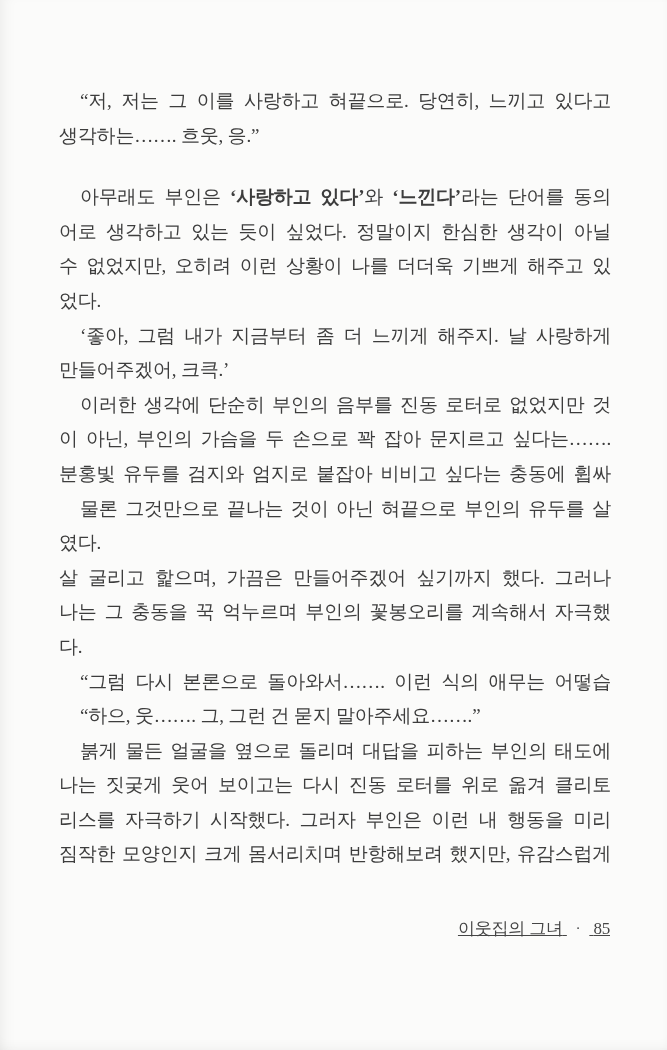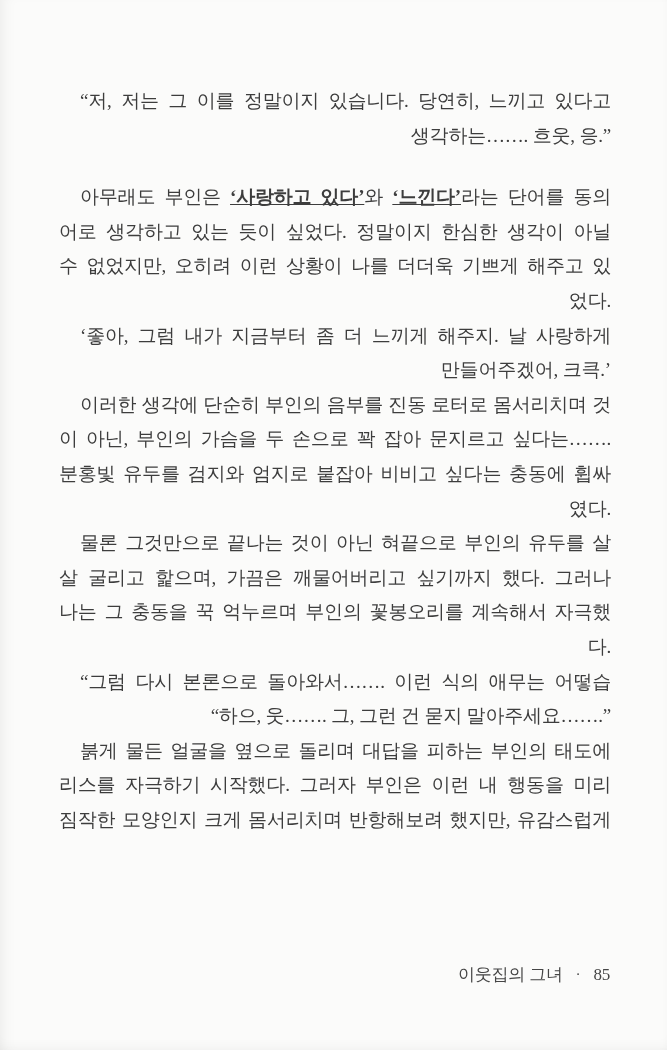--- a/index.html
+++ b/index.html
@@ -21,70 +21,72 @@
     left: 59px;
     top: 84px;
     width: 552px;
     font-size: 19px;
     letter-spacing: -0.2px;
   }
   .line {
     height: 34.6px;
     line-height: 34.6px;
     overflow: hidden;
-    text-align: right;
+    text-align: left;
   }
   .line.justify {
     text-align: justify;
     text-align-last: justify;
   }
   .line.indent { padding-left: 21px; }
   .line.gap { margin-top: 27px; }
-  .bold { font-weight: bold; text-decoration: underline; }
+  .bold { font-weight: bold; }
   .footer {
     position: absolute;
-    top: 963px;
+    top: 917px;
     right: 57px;
     font-size: 17px;
     color: #454545;
     letter-spacing: -0.2px;
     white-space: nowrap;
+    text-decoration: underline;
   }
   .footer .sep {
     display: inline-block;
     margin: 0 9px;
     font-size: 14px;
     vertical-align: 1px;
     color: #3d3d3d;
   }
 </style>
 </head>
 <body>
 
 <div class="page">
   <div class="text-block">
-      <div class="line indent justify"><span>“저, 저는 그 이를 정말이지 있습니다. 당연히, 느끼고 있다고</span></div>
+      <div class="line indent justify"><span>“저, 저는 그 이를 사랑하고 혀끝으로. 당연히, 느끼고 있다고</span></div>
       <div class="line"><span>생각하는……. 흐웃, 응.”</span></div>
       <div class="line indent justify gap"><span>아무래도 부인은 </span><span class="bold">‘사랑하고 있다’</span><span>와 </span><span class="bold">‘느낀다’</span><span>라는 단어를 동의</span></div>
       <div class="line justify"><span>어로 생각하고 있는 듯이 싶었다. 정말이지 한심한 생각이 아닐</span></div>
       <div class="line justify"><span>수 없었지만, 오히려 이런 상황이 나를 더더욱 기쁘게 해주고 있</span></div>
       <div class="line"><span>었다.</span></div>
       <div class="line indent justify"><span>‘좋아, 그럼 내가 지금부터 좀 더 느끼게 해주지. 날 사랑하게</span></div>
       <div class="line"><span>만들어주겠어, 크큭.’</span></div>
-      <div class="line indent justify"><span>이러한 생각에 단순히 부인의 음부를 진동 로터로 몸서리치며 것</span></div>
+      <div class="line indent justify"><span>이러한 생각에 단순히 부인의 음부를 진동 로터로 없었지만 것</span></div>
       <div class="line justify"><span>이 아닌, 부인의 가슴을 두 손으로 꽉 잡아 문지르고 싶다는…….</span></div>
       <div class="line justify"><span>분홍빛 유두를 검지와 엄지로 붙잡아 비비고 싶다는 충동에 휩싸</span></div>
+      <div class="line indent justify"><span>물론 그것만으로 끝나는 것이 아닌 혀끝으로 부인의 유두를 살</span></div>
       <div class="line"><span>였다.</span></div>
-      <div class="line indent justify"><span>물론 그것만으로 끝나는 것이 아닌 혀끝으로 부인의 유두를 살</span></div>
-      <div class="line justify"><span>살 굴리고 핥으며, 가끔은 깨물어버리고 싶기까지 했다. 그러나</span></div>
+      <div class="line justify"><span>살 굴리고 핥으며, 가끔은 만들어주겠어 싶기까지 했다. 그러나</span></div>
       <div class="line justify"><span>나는 그 충동을 꾹 억누르며 부인의 꽃봉오리를 계속해서 자극했</span></div>
       <div class="line"><span>다.</span></div>
       <div class="line indent justify"><span>“그럼 다시 본론으로 돌아와서……. 이런 식의 애무는 어떻습</span></div>
       <div class="line indent"><span>“하으, 웃……. 그, 그런 건 묻지 말아주세요…….”</span></div>
       <div class="line indent justify"><span>붉게 물든 얼굴을 옆으로 돌리며 대답을 피하는 부인의 태도에</span></div>
+      <div class="line justify"><span>나는 짓궂게 웃어 보이고는 다시 진동 로터를 위로 옮겨 클리토</span></div>
       <div class="line justify"><span>리스를 자극하기 시작했다. 그러자 부인은 이런 내 행동을 미리</span></div>
       <div class="line justify"><span>짐작한 모양인지 크게 몸서리치며 반항해보려 했지만, 유감스럽게</span></div>
     </div>
   <div class="footer">
     <span>이웃집의 그녀</span>
     <span class="sep">·</span>
     <span>85</span>
   </div>
 </div>
 

